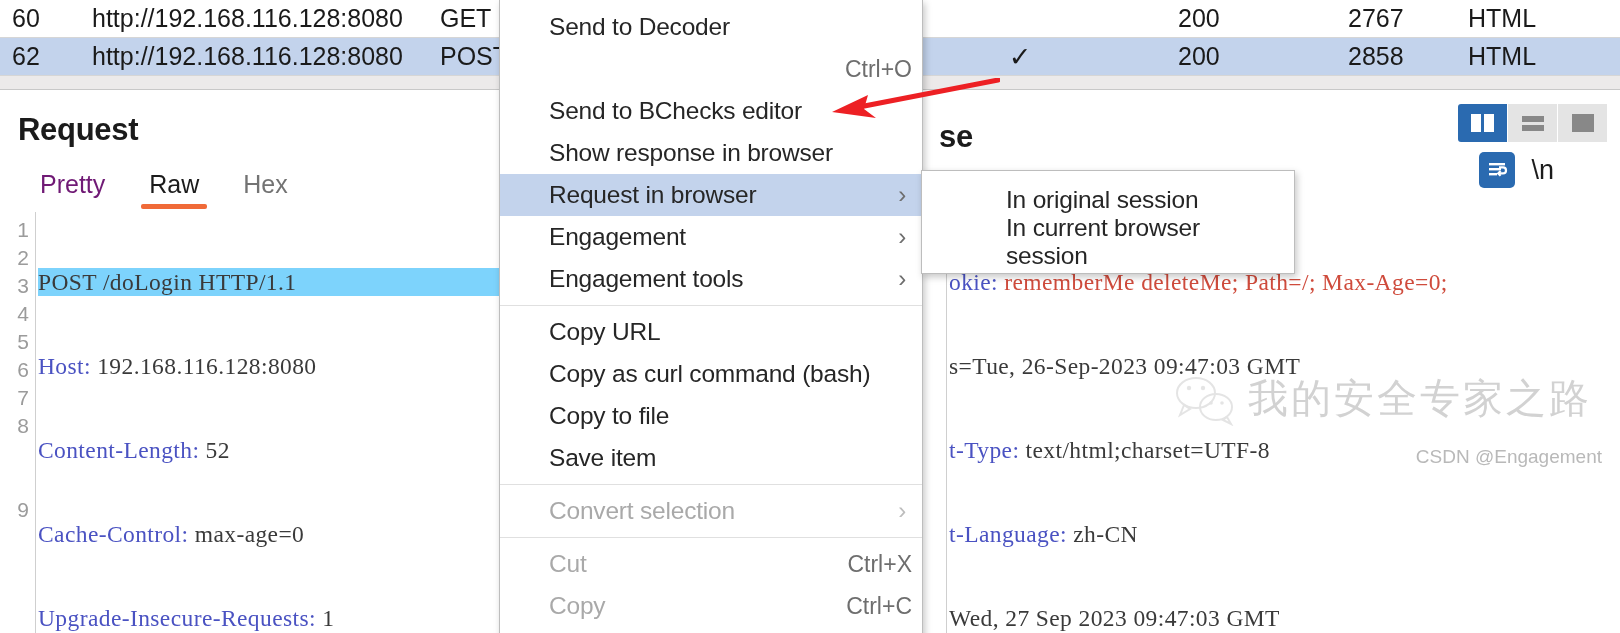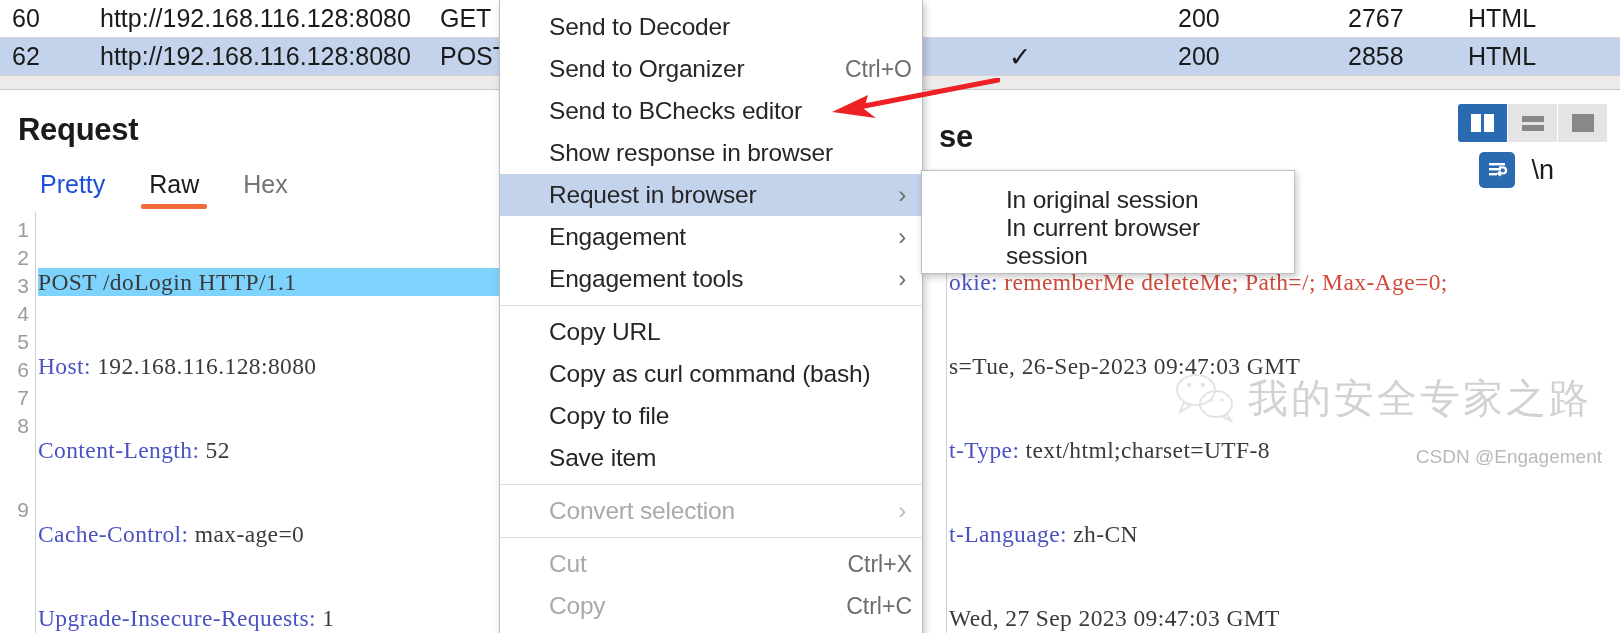--- a/index.html
+++ b/index.html
@@ -30,21 +30,21 @@
   }
   .http-row.r0 { top: 0; background: #ffffff; }
   .http-row.r1 { top: 38px; background: #c3d3ec; }
   .http-bottom-strip {
     position: absolute; left: 0; top: 76px;
     width: 1620px; height: 14px;
     background: #eceaea;
     border-bottom: 1px solid #c8c8c8;
   }
   .c-id    { position: absolute; left: 12px;  width: 60px; }
-  .c-host  { position: absolute; left: 100px;  width: 370px; }
+  .c-host  { position: absolute; left: 92px;  width: 370px; }
   .c-meth  { position: absolute; left: 440px; width: 120px; }
   .c-check { position: absolute; left: 1000px; width: 40px; text-align: center; font-size: 27px; }
   .c-stat  { position: absolute; left: 1178px; width: 80px; }
   .c-len   { position: absolute; left: 1348px; width: 90px; }
   .c-type  { position: absolute; left: 1468px; width: 100px; }
   .vline { position: absolute; top: 0; width: 1px; height: 78px; background: #d9d9d9; }
 
   
   .panels {
     position: absolute; left: 0; top: 90px;
@@ -72,21 +72,21 @@
   .tab {
     font-size: 25px; color: #737373;
     padding: 0 22px 10px 22px;
     position: relative; cursor: default;
   }
   .tab.active { color: #1b1b1b; }
   .tab.active::after {
     content: ""; position: absolute; left: 14px; right: 14px; bottom: 0;
     height: 5px; background: #f06a38; border-radius: 2px;
   }
-  .tab.muted { color: #1d4ed8; }
+  .tab.muted { color: #701a75; }
 
   
   .editor {
     position: absolute; left: 0; top: 122px; right: 0; bottom: 0;
     overflow: hidden;
     font-family: "Liberation Serif", serif;
   }
   .gutter {
     position: absolute; left: 0; top: 0; width: 36px; bottom: 0;
     border-right: 1px solid #cfcfcf; background: #ffffff;
@@ -183,21 +183,21 @@
   
   .red-arrow {
     position: absolute; left: 820px; top: 78px;
     width: 180px; height: 56px; z-index: 70;
     pointer-events: none;
   }
 
   
   .wm {
     position: absolute; right: 28px; bottom: 48px;
-    display: flex; align-items: flex-start; gap: 12px;
+    display: flex; align-items: flex-end; gap: 12px;
     z-index: 5; pointer-events: none;
   }
   .wm-text {
     font-size: 40px; color: #d2d2d2;
     font-family: "Liberation Serif", serif;
     letter-spacing: 3px;
   }
   .wm-logo { opacity: 0.55; }
   .csdn {
     position: absolute; right: 18px; bottom: 6px;
@@ -353,21 +353,20 @@
     </svg>
     <span class="wm-text">我的安全专家之路</span>
   </div>
   <div class="csdn">CSDN @Engagement</div>
 
   <div class="ctx-menu">
     <div class="mi">
       <span>Send to Decoder</span>
     </div>
     <div class="mi">
-      <span>Send to Organizer</span>
       <span class="sc">Ctrl+O</span>
     </div>
     <div class="mi">
       <span>Send to BChecks editor</span>
     </div>
     <div class="mi">
       <span>Show response in browser</span>
     </div>
     <div class="mi sel">
       <span>Request in browser</span>

